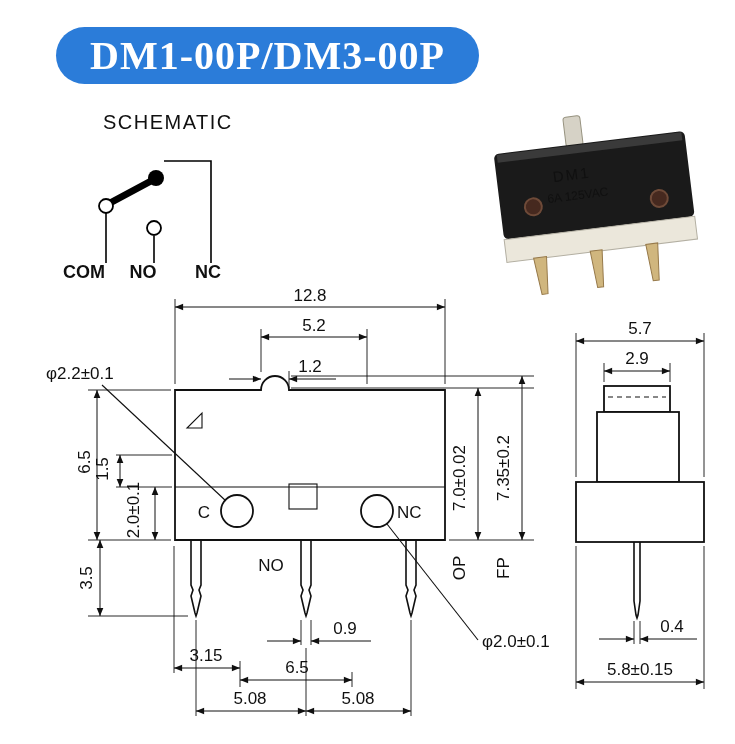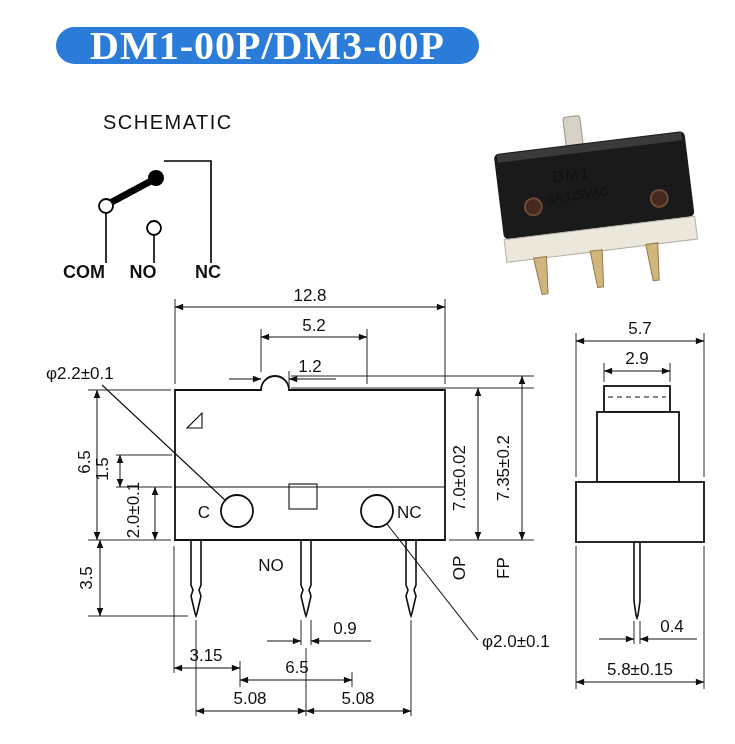--- a/index.html
+++ b/index.html
@@ -1,19 +1,19 @@
 <!DOCTYPE html>
 <html><head>
 <meta charset="utf-8">
 <style>
   html,body{margin:0;padding:0;background:#fff;}
   .page{position:relative;width:735px;height:744px;background:#ffffff;overflow:hidden;
         font-family:"Liberation Sans",sans-serif;}
   .page svg{position:absolute;left:0;top:0;}
-  .badge{position:absolute;left:56px;top:27px;height:37px;padding:0 34px;background:#2b7cd9;
+  .badge{position:absolute;left:56px;top:27px;height:57px;padding:0 34px;background:#2b7cd9;
          border-radius:29px;display:flex;align-items:center;justify-content:center;z-index:2;}
   .badge span{font-family:"Liberation Serif",serif;font-weight:700;font-size:40px;color:#ffffff;
               letter-spacing:1px;white-space:nowrap;}
   
   .outline{fill:#ffffff;stroke:#101010;stroke-width:1.8;}
   .leg{fill:none;stroke:#101010;stroke-width:1.6;}
   .thin{fill:none;stroke:#101010;stroke-width:1.1;}
   .ext{stroke:#101010;stroke-width:0.9;}
   .dim{stroke:#101010;stroke-width:1;fill:none;}
   .wire{stroke:#000;stroke-width:1.6;fill:none;}

